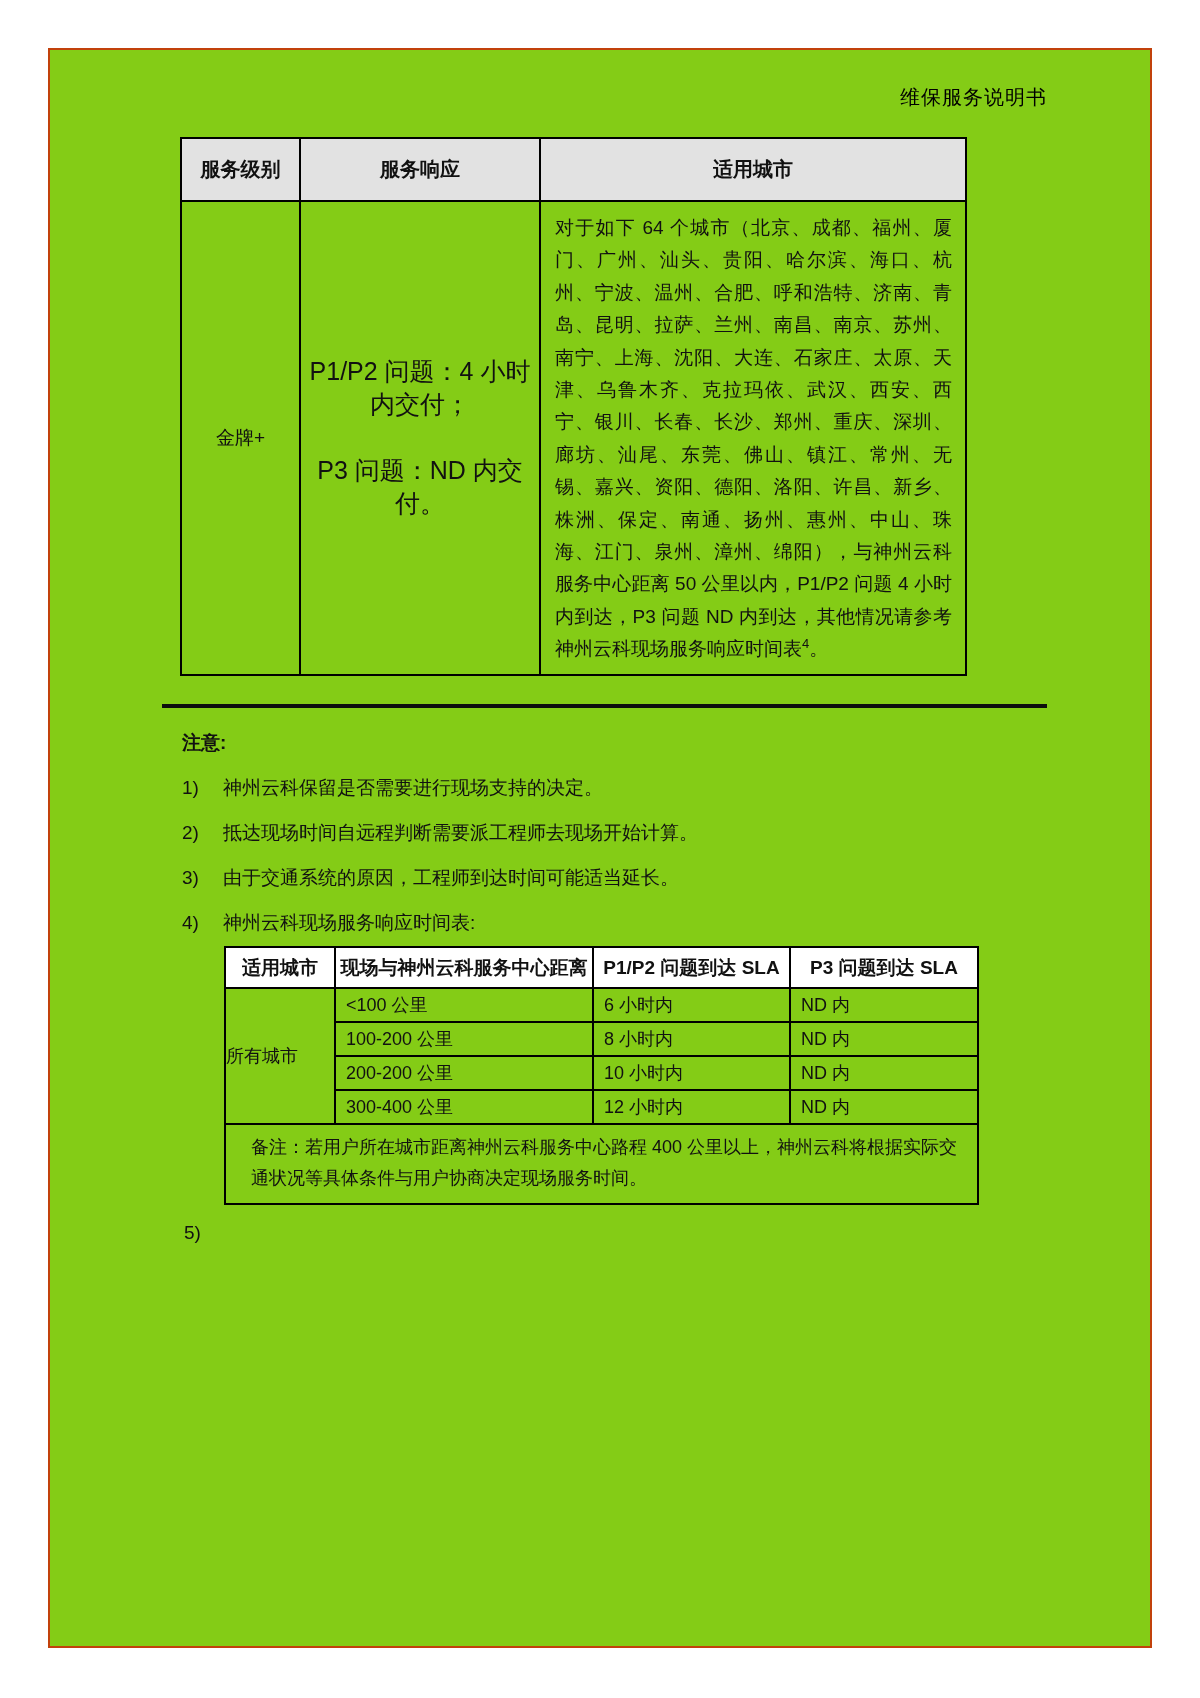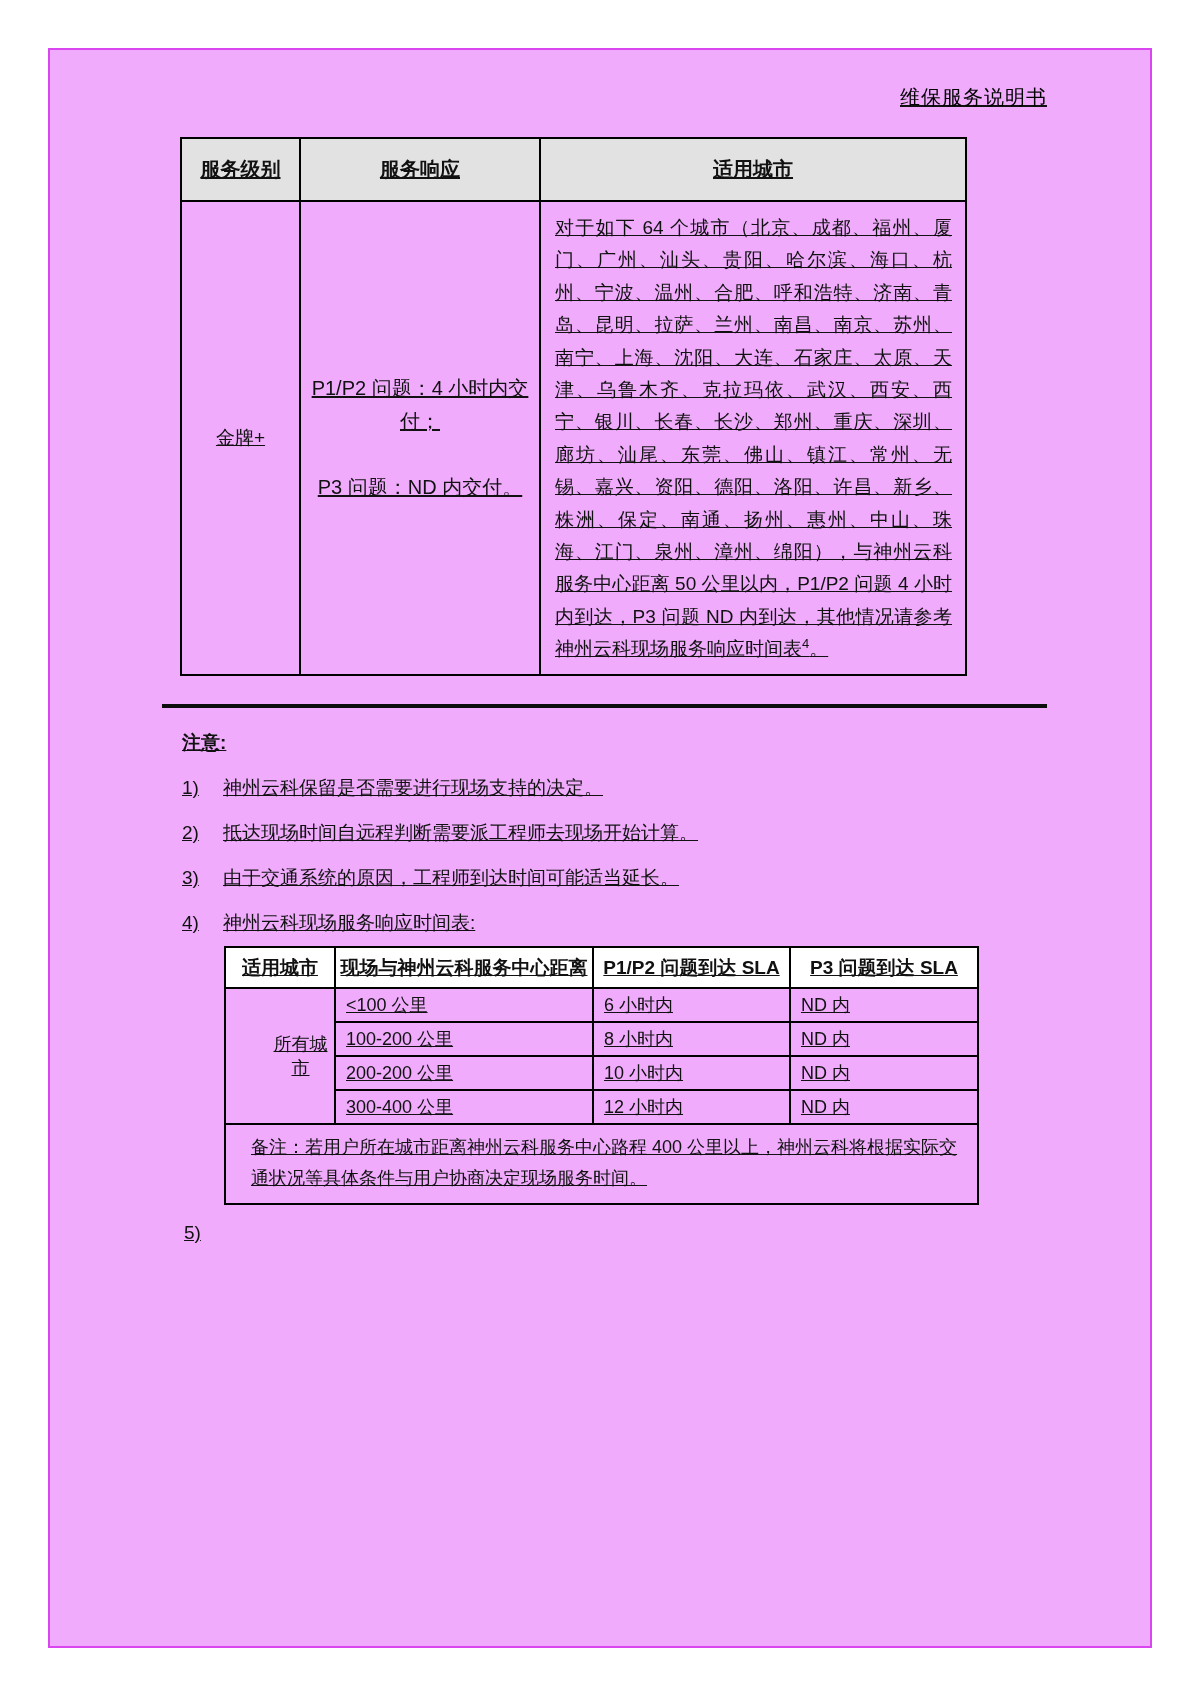--- a/index.html
+++ b/index.html
@@ -6,23 +6,22 @@
   html, body { background: #ffffff; }
   body {
     width: 1200px; height: 1698px;
     font-family: "Liberation Sans", sans-serif;
     color: #111;
     position: relative;
   }
   .page { position: relative; width: 1200px; height: 1698px; background: #fff; overflow: hidden; }
   .border-box {
     position: absolute; left: 48px; top: 48px; right: 48px; bottom: 50px;
-    border: 2px solid #d946ef;
-    background: #f0abfc;
-    text-decoration: underline;
+    border: 2px solid #c2410c;
+    background: #84cc16;
   }
   .content {
     padding: 30px 103px 0 112px;
   }
   .doc-header {
     text-align: right;
     font-family: "DejaVu Serif", "Liberation Serif", serif;
     font-size: 20px;
     color: #000;
     letter-spacing: 1px;
@@ -49,21 +48,21 @@
   }
   .col-level { width: 119px; }
   .col-resp  { width: 240px; }
   .col-city  { width: 426px; }
   td.level-cell {
     text-align: center; vertical-align: middle;
     font-size: 19px;
   }
   td.resp-cell {
     text-align: center; vertical-align: middle;
-    font-size: 20px; line-height: 33px;
+    font-size: 25px; line-height: 33px;
     padding: 8px 4px;
   }
   td.resp-cell .resp-p2 { margin-top: 33px; }
   td.city-cell {
     vertical-align: top;
     font-size: 19px; line-height: 32.4px;
     padding: 10px 13px 8px 14px;
     text-align: justify;
   }
   td.city-cell sup {
@@ -114,21 +113,21 @@
     text-align: center;
     vertical-align: middle;
     padding: 6px 4px;
     line-height: 27px;
     background: #fff;
   }
   .rcol-city { width: 110px; }
   .rcol-dist { width: 258px; }
   .rcol-p12  { width: 197px; }
   .rcol-p3   { width: 188px; }
-  td.scope-cell { text-align: center; vertical-align: middle; font-size: 19px; padding-left: 41px; }
+  td.scope-cell { vertical-align: middle; font-size: 19px; }
   td.data-cell  { padding: 4px 10px; height: 30px; vertical-align: middle; }
   td.note-cell  {
     padding: 7px 12px 9px 25px;
     line-height: 31px;
     font-size: 18px;
     text-align: left;
   }
 
   
   .item5 {

